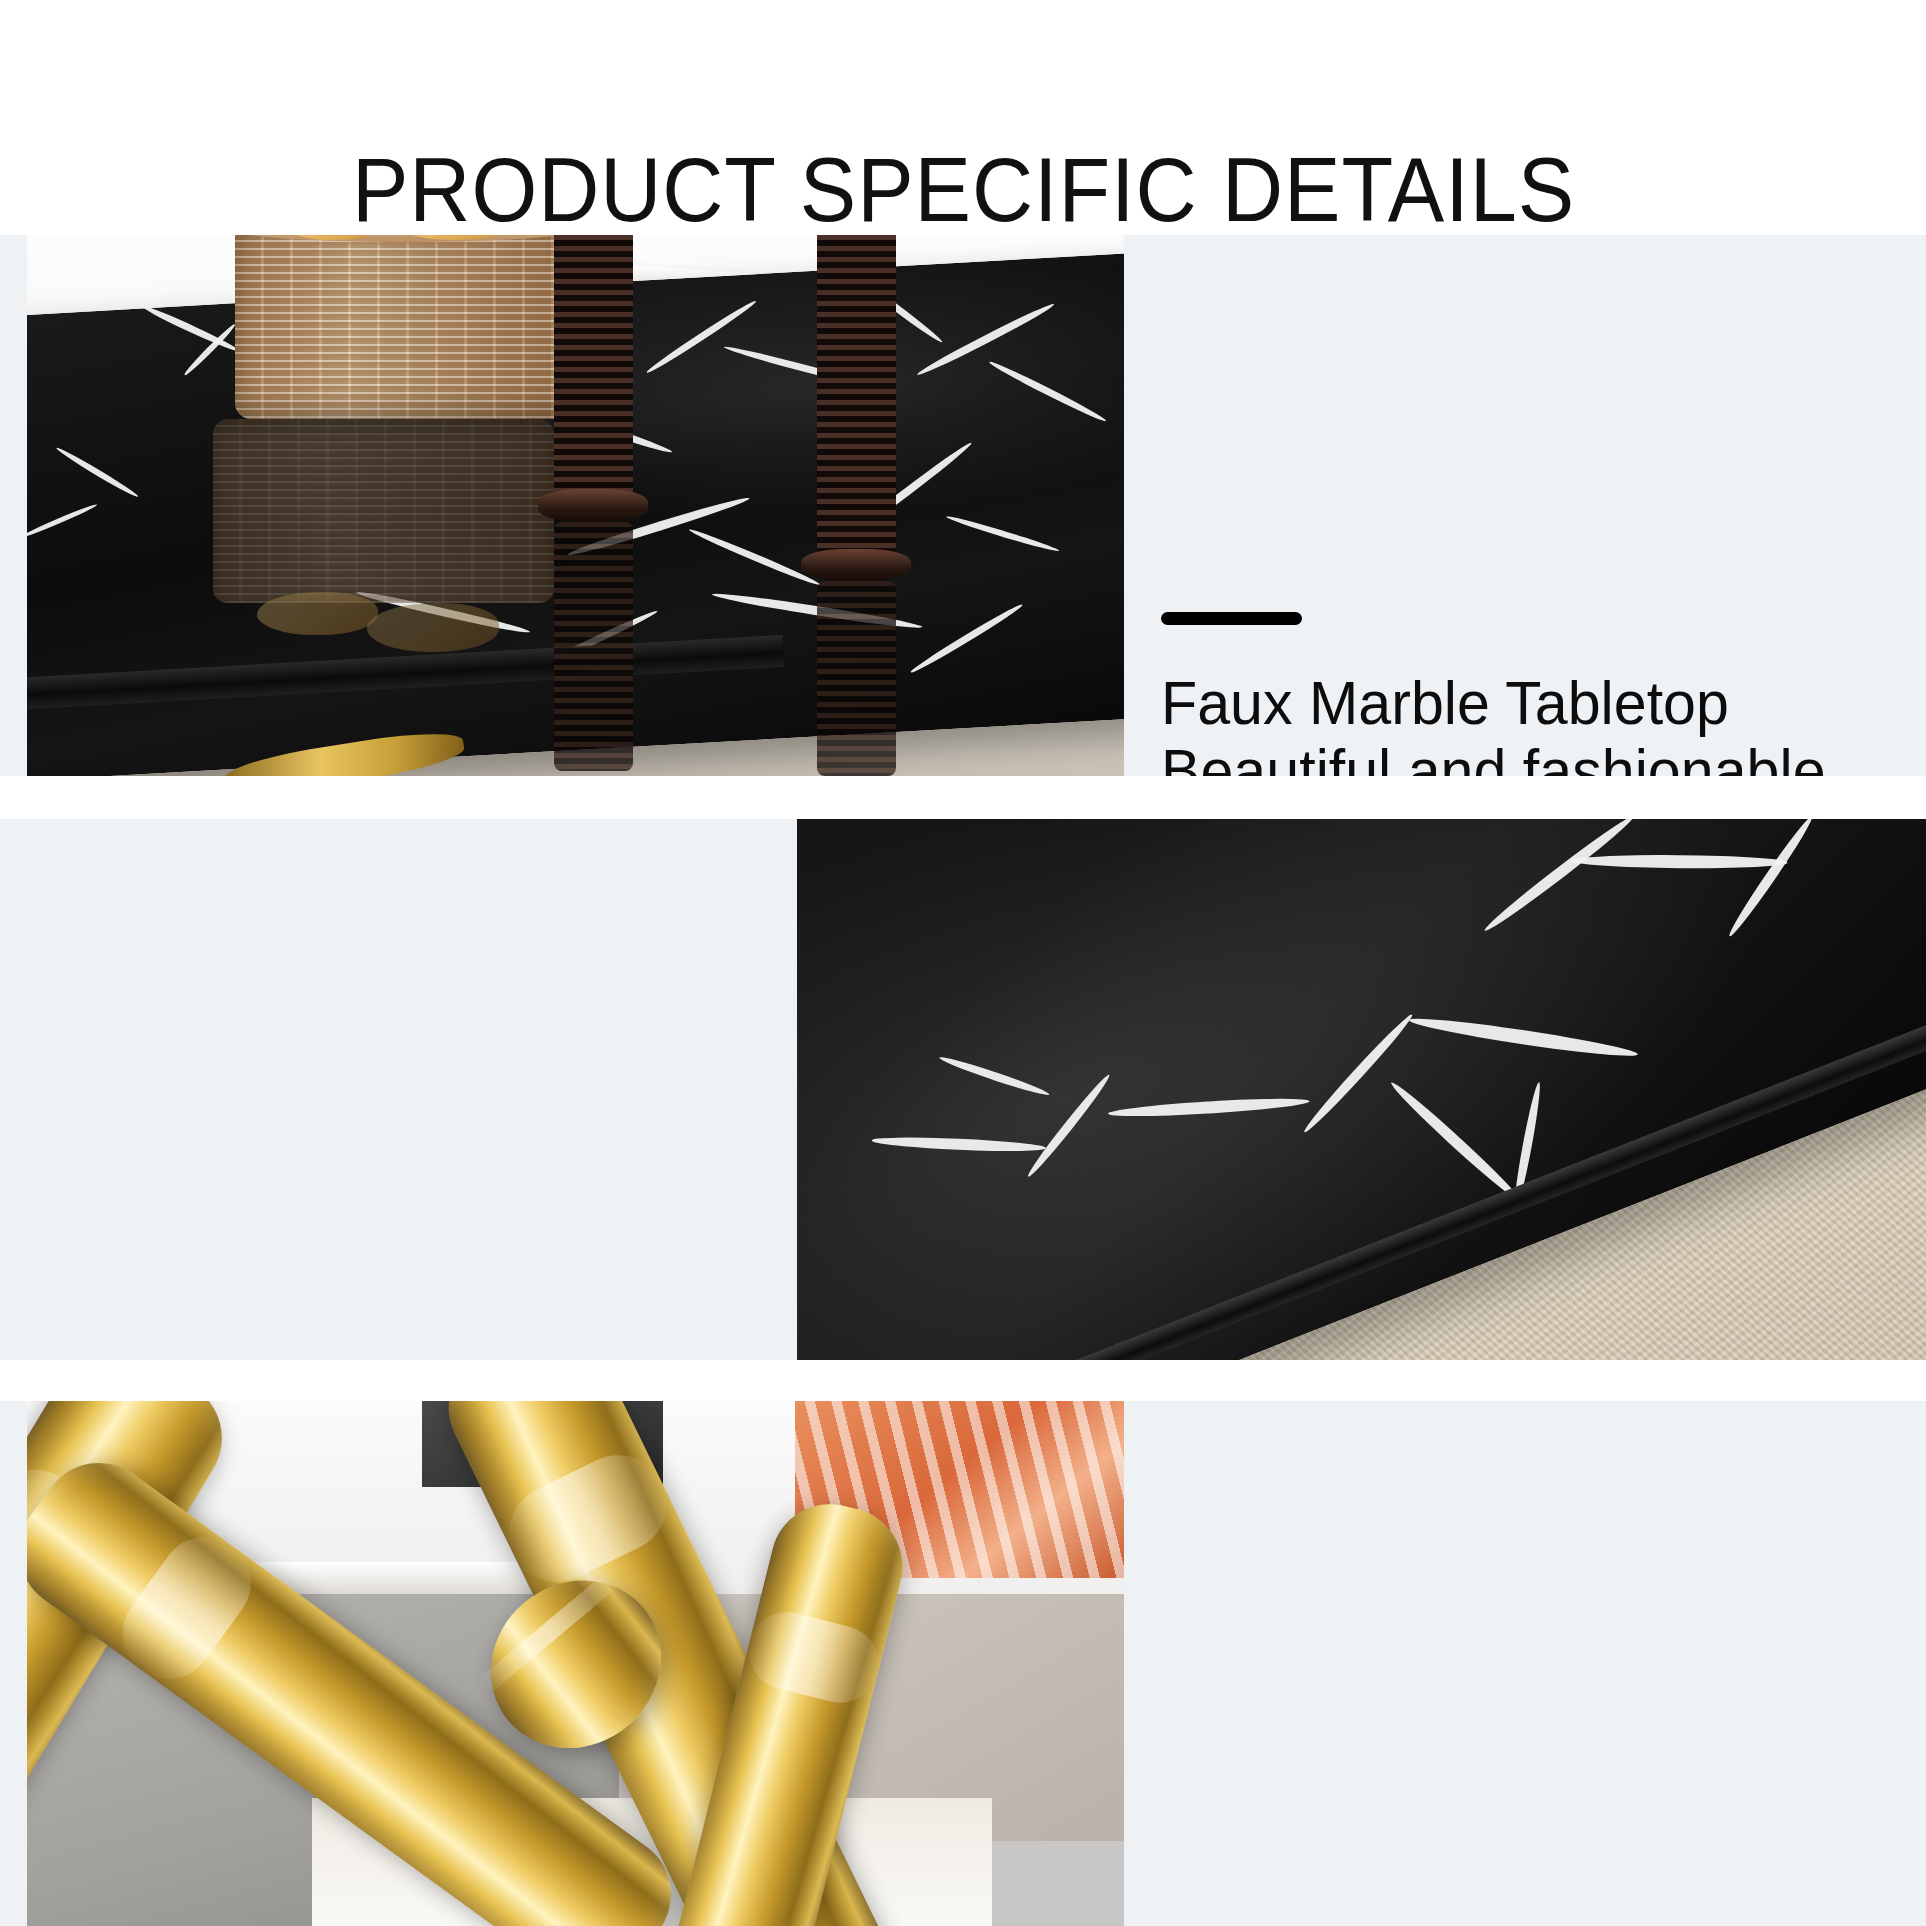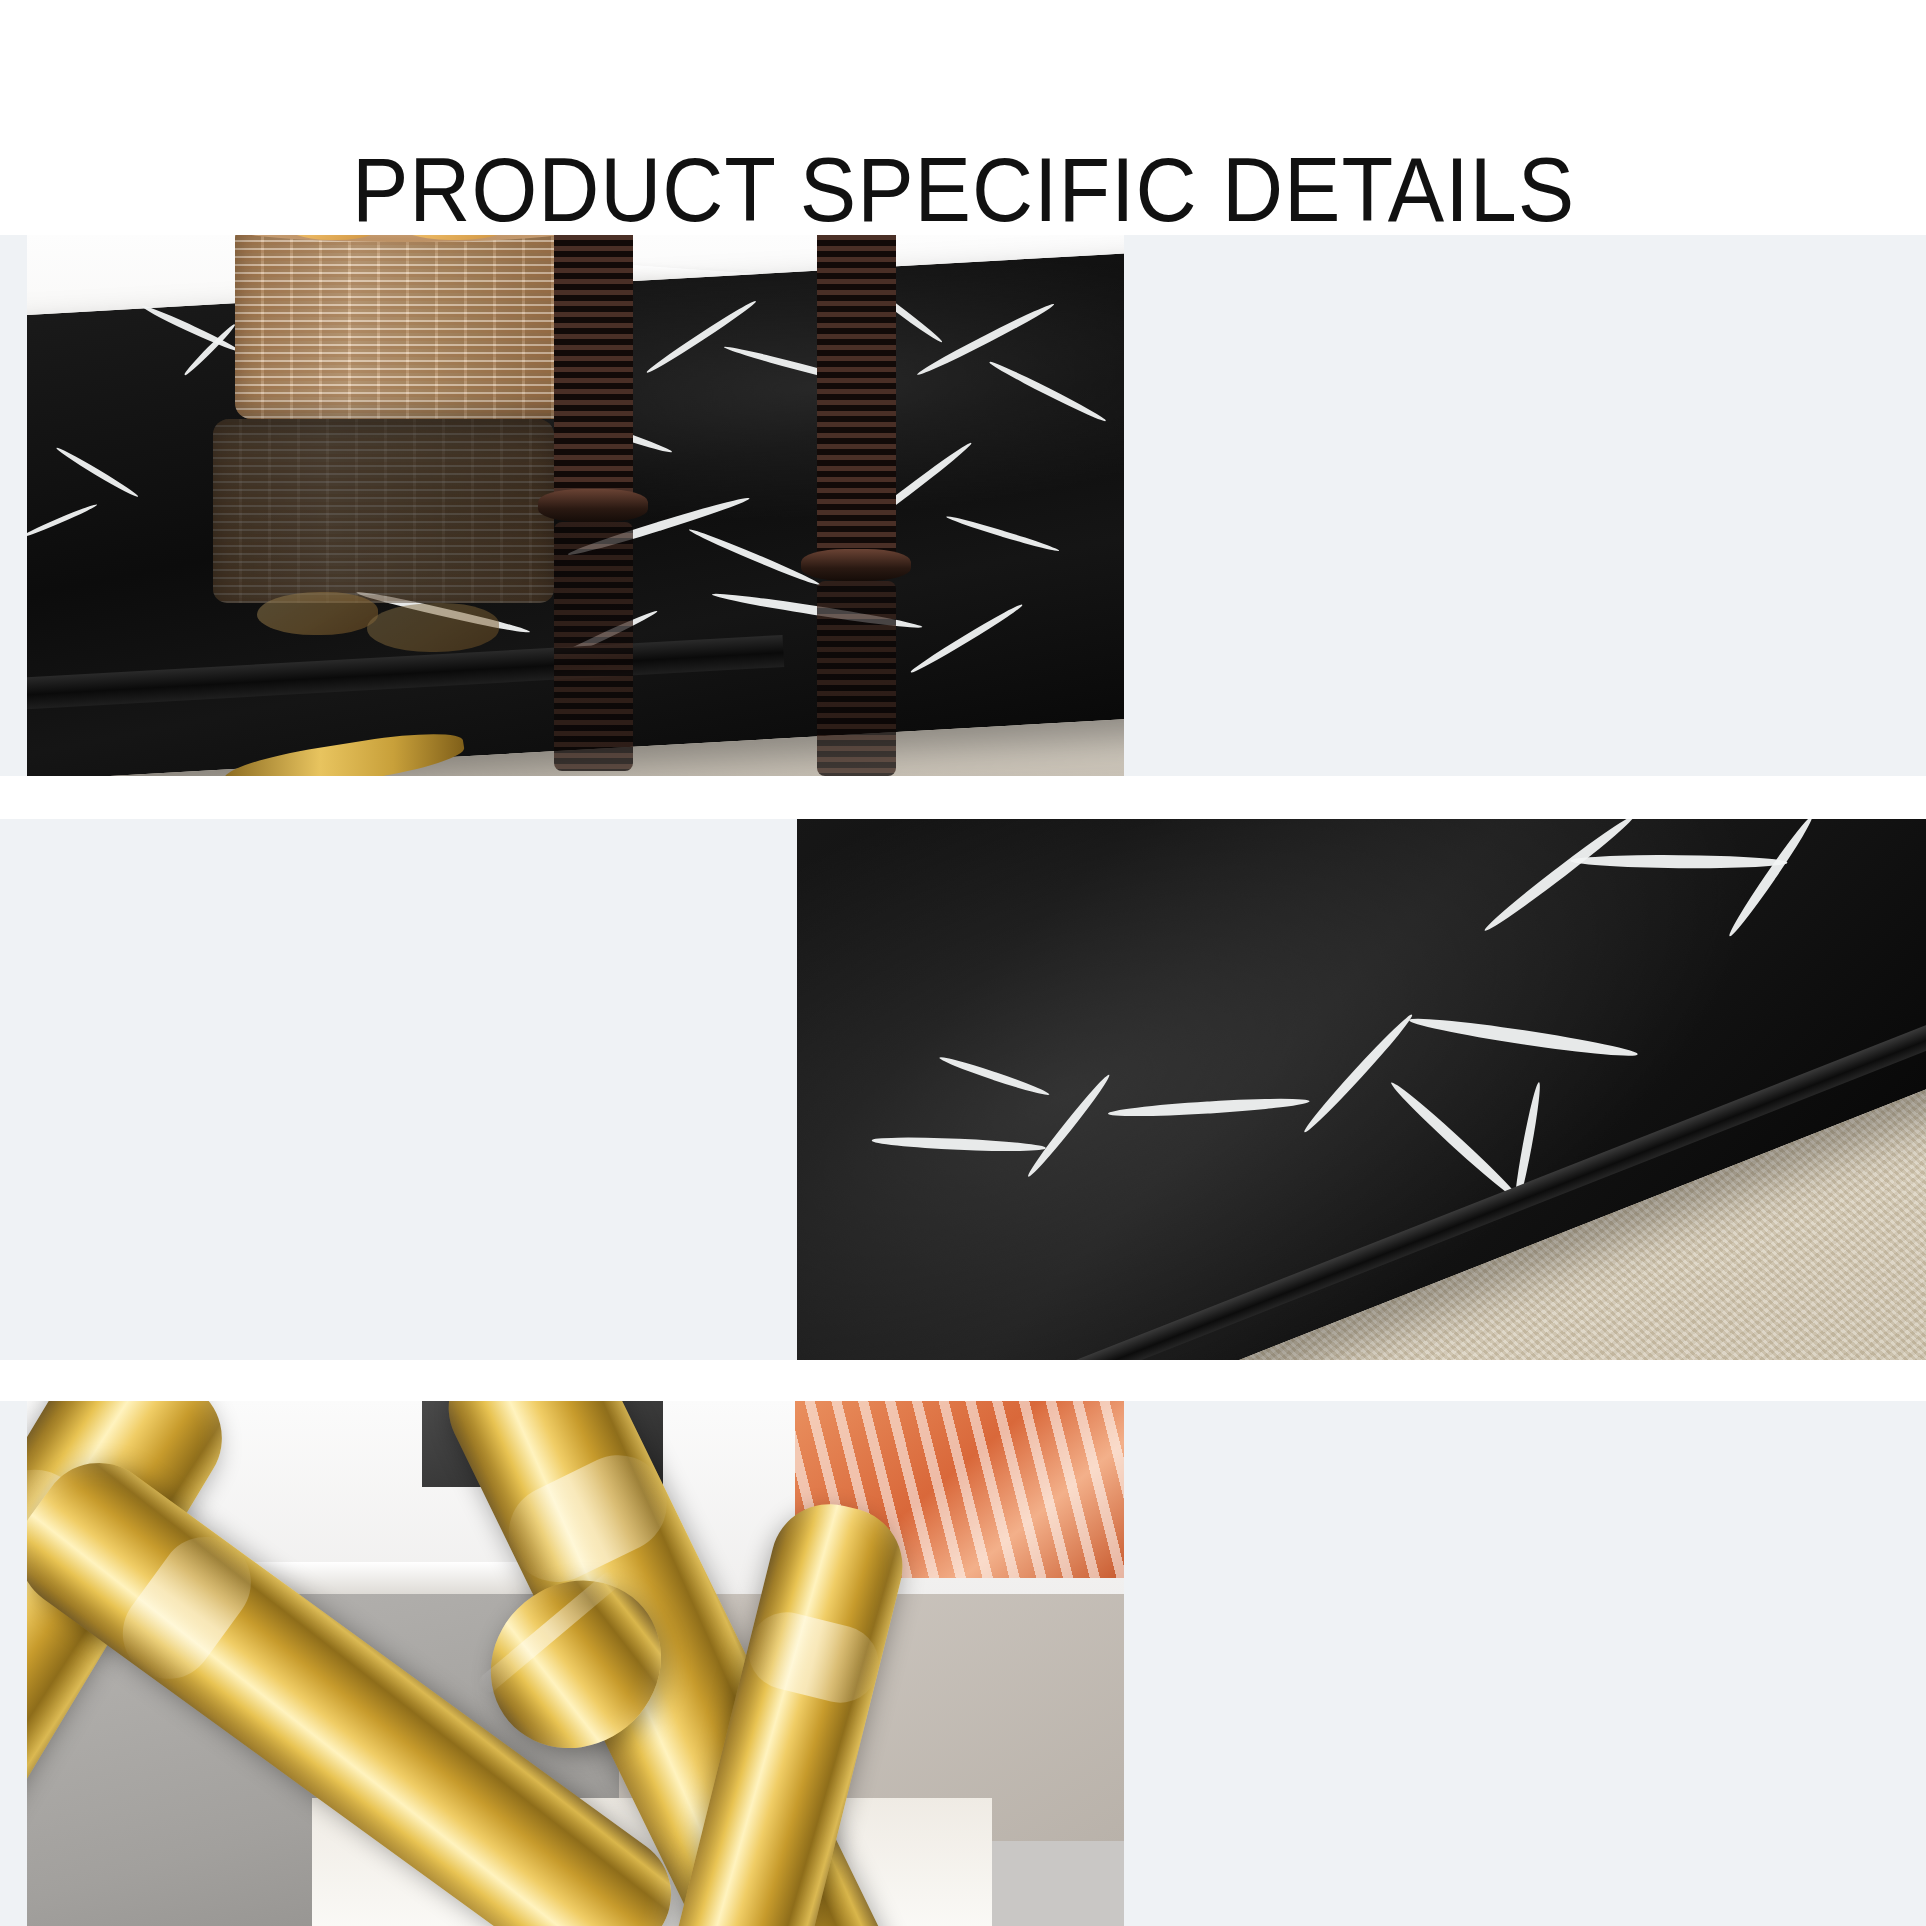--- a/index.html
+++ b/index.html
@@ -288,20 +288,25 @@
                     background:repeating-linear-gradient(180deg,#4a2f26 0 5px,#120a08 5px 11px),
                                linear-gradient(90deg,#140b08,#56372b 40%,#2a1a14 75%,#0c0605);"></div>
         <div style="position:absolute;left:70.6%;top:58%;width:10%;height:6%;border-radius:40%;
                     background:linear-gradient(180deg,#6a4334,#2a1912 60%,#150c08);"></div>
         <div style="position:absolute;left:72%;top:64%;width:7.2%;height:36%;border-radius:8px;opacity:.72;
                     background:repeating-linear-gradient(180deg,#3a241c 0 5px,#0c0605 5px 11px),
                                linear-gradient(90deg,#0c0605,#3d261d 40%,#1c110c 75%,#070303);"></div>
       </div>
     </div>
 
+    <div class="caption caption-right">
+      <span class="dash"></span>
+      <span class="line">Faux Marble Tabletop</span>
+      <span class="line">Beautiful and fashionable</span>
+    </div>
   </section>
 
   <section class="panel panel-2">
 
     <div class="photo photo-right">
       <div class="p2-scene">
         <div class="p2-carpet"></div>
         <div class="p2-top">
           <div class="vein" style="left:18%;top:62%;width:12%;height:1.3%;transform:rotate(24deg);"></div>
           <div class="vein" style="left:27%;top:65%;width:9%;height:1.1%;transform:rotate(-30deg);"></div>

